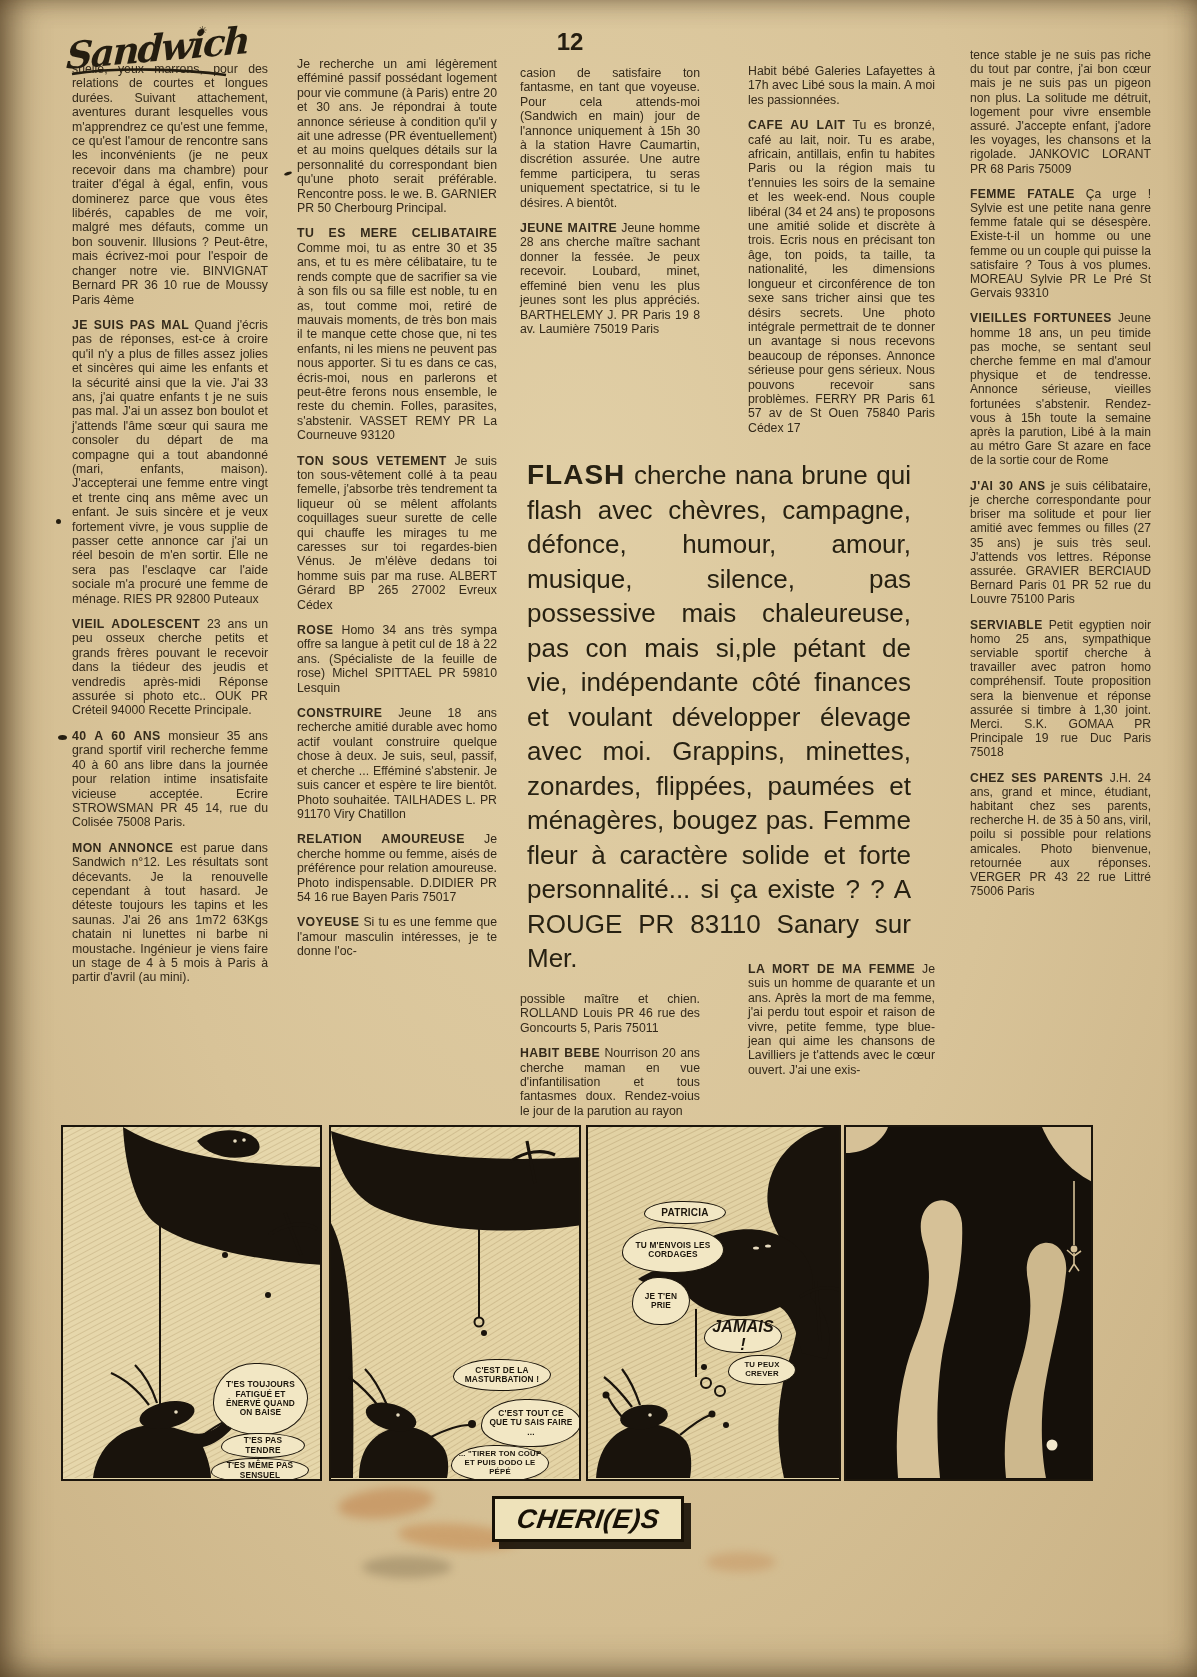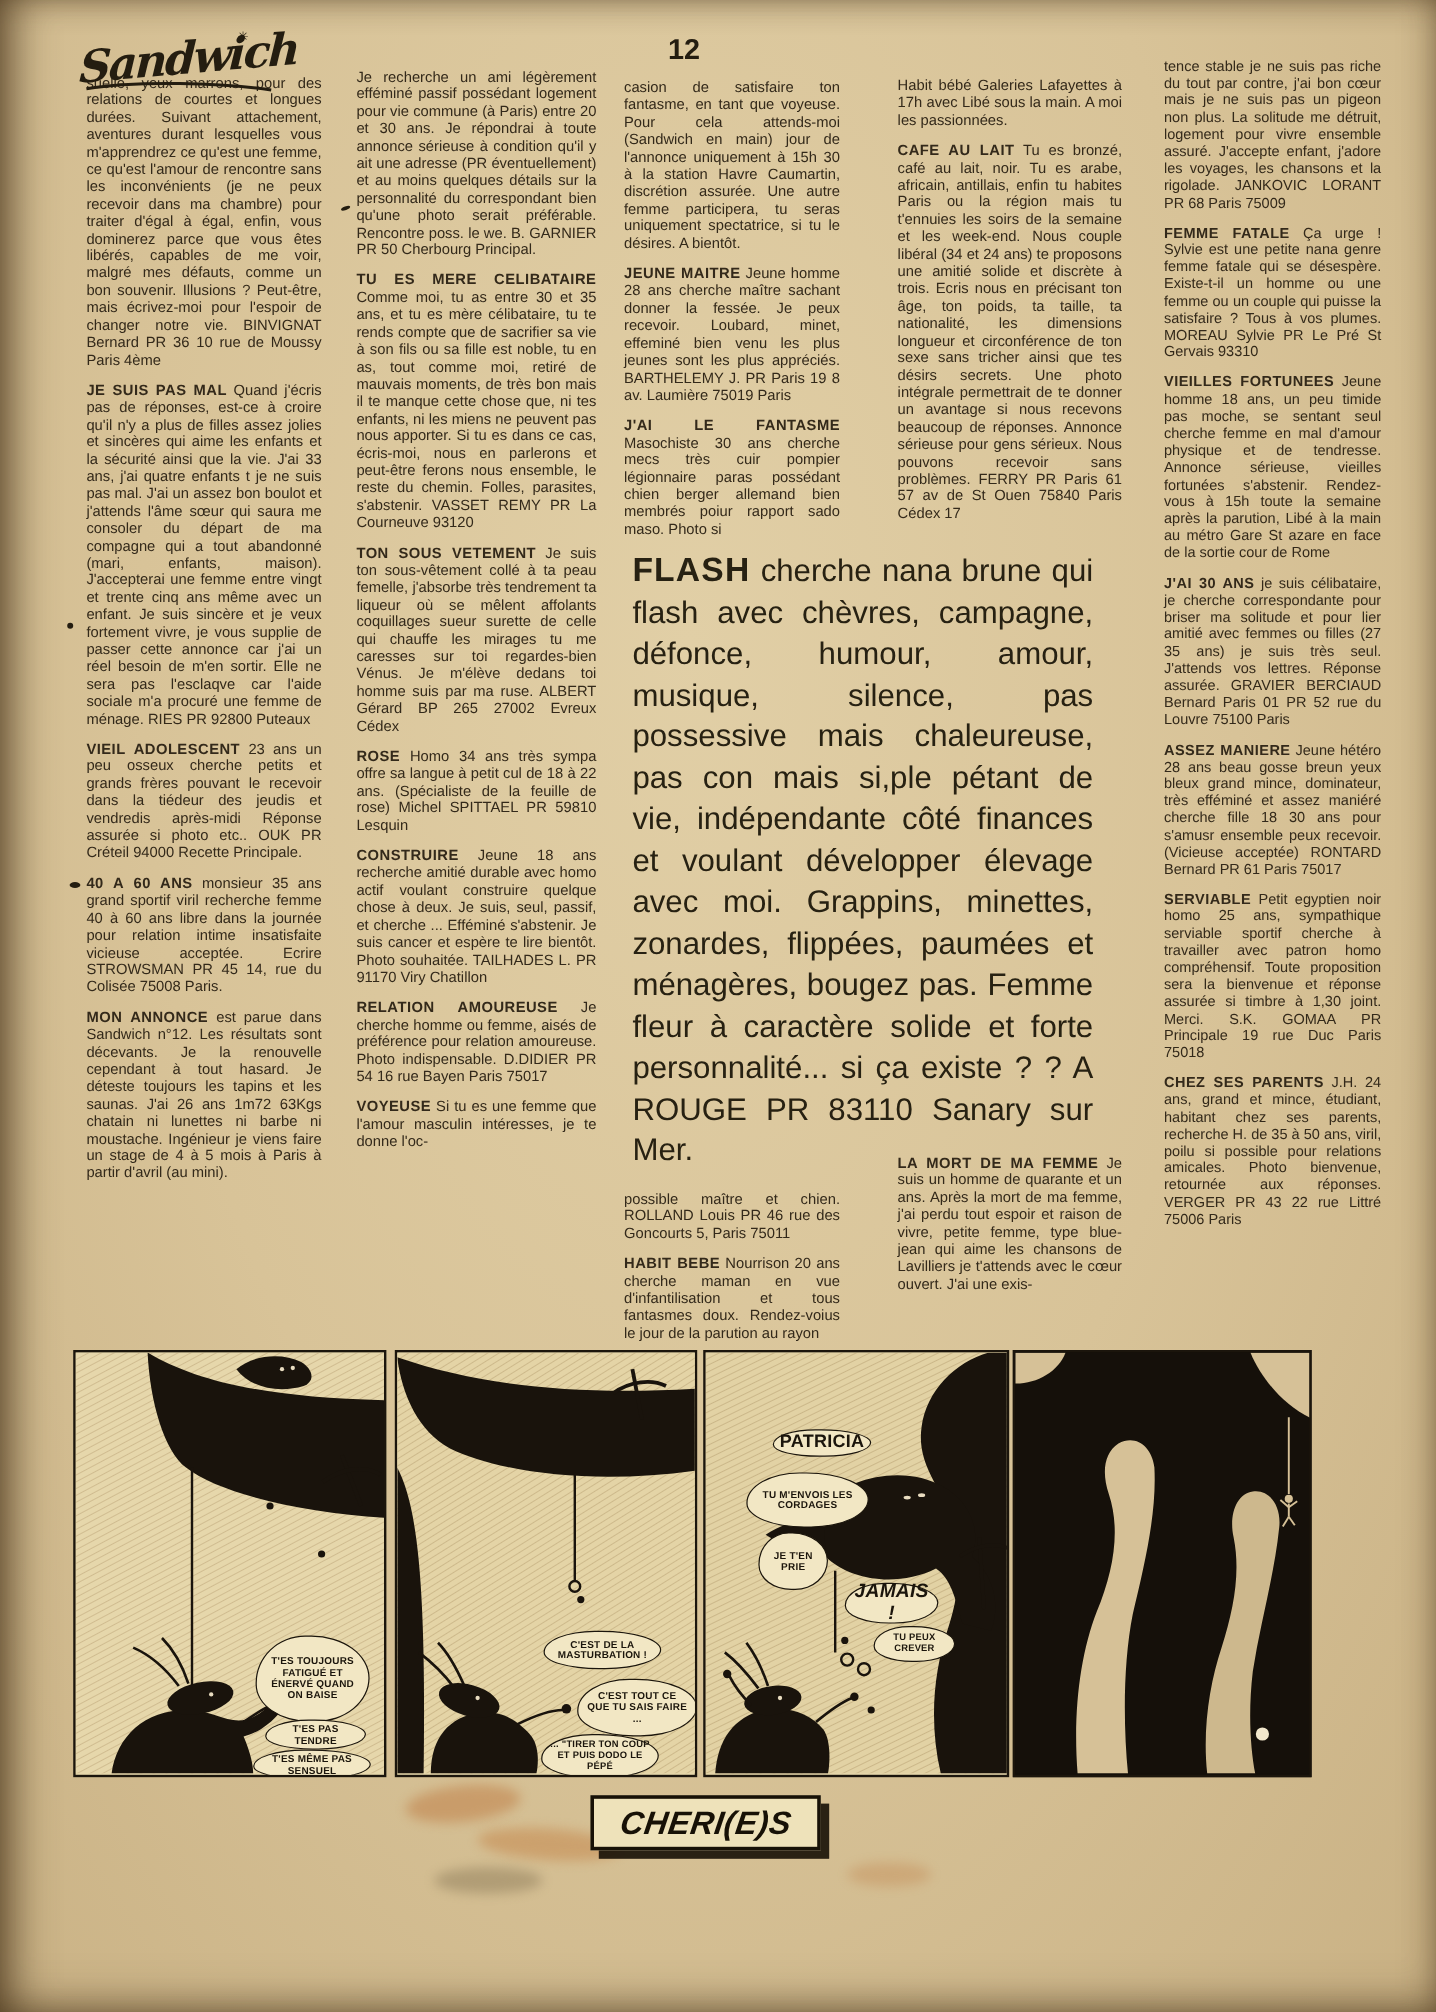--- a/index.html
+++ b/index.html
@@ -47,21 +47,21 @@
   .bubble{position:absolute;z-index:2;background:#f2e7c4;border:1.7px solid #1b150c;
     border-radius:46% 54% 50% 50% / 58% 52% 54% 46%;display:flex;align-items:center;justify-content:center;
     text-align:center;font-size:8.3px;line-height:1.12;font-weight:bold;color:#1b150c;
     padding:4px 6px;box-sizing:border-box;text-transform:uppercase;letter-spacing:.2px;}
   .b10{left:150px;top:236px;width:95px;height:72px;}
   .b11{left:158px;top:306px;width:84px;height:25px;}
   .b12{left:148px;top:331px;width:98px;height:25px;}
   .b20{left:122px;top:232px;width:98px;height:32px;}
   .b21{left:150px;top:272px;width:100px;height:48px;}
   .b22{left:120px;top:318px;width:98px;height:37px;font-size:7.8px;}
-  .b30{left:56px;top:64px;width:82px;height:23px;font-size:15px;}
+  .b30{left:56px;top:74px;width:82px;height:23px;font-size:10px;}
   .b31{left:34px;top:100px;width:102px;height:46px;}
   .b32{left:44px;top:150px;width:58px;height:48px;}
   .b33{left:116px;top:192px;width:78px;height:34px;font-size:16px;font-style:italic;}
   .b34{left:140px;top:228px;width:68px;height:30px;font-size:7.8px;}
   
   .footer-box{position:absolute;left:492px;top:1496px;width:192px;height:46px;z-index:3;
     background:#eee2ba;border:3px solid #171106;box-sizing:border-box;
     box-shadow:7px 7px 0 rgba(22,15,6,.9);display:flex;align-items:center;justify-content:center;}
   .footer-title{font-weight:bold;font-style:italic;font-size:27px;color:#171106;transform:skewX(-8deg);
     letter-spacing:.5px;}
@@ -102,21 +102,20 @@
     <p class="ad"><b>TON SOUS VETEMENT</b> <span>Je suis ton sous-vêtement collé à ta peau femelle, j'absorbe très tendrement ta liqueur où se mêlent affolants coquillages sueur surette de celle qui chauffe les mirages tu me caresses sur toi regardes-bien Vénus. Je m'élève dedans toi homme suis par ma ruse. ALBERT Gérard BP 265 27002 Evreux Cédex</span></p>
     <p class="ad"><b>ROSE</b> <span>Homo 34 ans très sympa offre sa langue à petit cul de 18 à 22 ans. (Spécialiste de la feuille de rose) Michel SPITTAEL PR 59810 Lesquin</span></p>
     <p class="ad"><b>CONSTRUIRE</b> <span>Jeune 18 ans recherche amitié durable avec homo actif voulant construire quelque chose à deux. Je suis, seul, passif, et cherche ... Efféminé s'abstenir. Je suis cancer et espère te lire bientôt. Photo souhaitée. TAILHADES L. PR 91170 Viry Chatillon</span></p>
     <p class="ad"><b>RELATION AMOUREUSE</b> <span>Je cherche homme ou femme, aisés de préférence pour relation amoureuse. Photo indispensable. D.DIDIER PR 54 16 rue Bayen Paris 75017</span></p>
     <p class="ad"><b>VOYEUSE</b> <span>Si tu es une femme que l'amour masculin intéresses, je te donne l'oc-</span></p>
   </div>
 
   <div class="col" id="col3t">
     <p class="ad"><b></b> <span>casion de satisfaire ton fantasme, en tant que voyeuse. Pour cela attends-moi (Sandwich en main) jour de l'annonce uniquement à 15h 30 à la station Havre Caumartin, discrétion assurée. Une autre femme participera, tu seras uniquement spectatrice, si tu le désires. A bientôt.</span></p>
     <p class="ad"><b>JEUNE MAITRE</b> <span>Jeune homme 28 ans cherche maître sachant donner la fessée. Je peux recevoir. Loubard, minet, effeminé bien venu les plus jeunes sont les plus appréciés. BARTHELEMY J. PR Paris 19 8 av. Laumière 75019 Paris</span></p>
-    <p class="ad"><b>J'AI LE FANTASME</b> <span>Masochiste 30 ans cherche mecs très cuir pompier légionnaire paras possédant chien berger allemand bien membrés poiur rapport sado maso. Photo si</span></p>
   </div>
 
   <div class="flash">
     <b>FLASH</b> <span>cherche nana brune qui flash avec chèvres, campagne, défonce, humour, amour, musique, silence, pas possessive mais chaleureuse, pas con mais si,ple pétant de vie, indépendante côté finances et voulant développer élevage avec moi. Grappins, minettes, zonardes, flippées, paumées et ménagères, bougez pas. Femme fleur à caractère solide et forte personnalité... si ça existe ? ? A ROUGE PR 83110 Sanary sur Mer.</span>
   </div>
 
   <div class="col" id="col3b">
     <p class="ad"><b></b> <span>possible maître et chien. ROLLAND Louis PR 46 rue des Goncourts 5, Paris 75011</span></p>
     <p class="ad"><b>HABIT BEBE</b> <span>Nourrison 20 ans cherche maman en vue d'infantilisation et tous fantasmes doux. Rendez-voius le jour de la parution au rayon</span></p>
   </div>
@@ -128,21 +127,20 @@
 
   <div class="col" id="col4b">
     <p class="ad"><b>LA MORT DE MA FEMME</b> <span>Je suis un homme de quarante et un ans. Après la mort de ma femme, j'ai perdu tout espoir et raison de vivre, petite femme, type blue-jean qui aime les chansons de Lavilliers je t'attends avec le cœur ouvert. J'ai une exis-</span></p>
   </div>
 
   <div class="col" id="col5">
     <p class="ad"><b></b> <span>tence stable je ne suis pas riche du tout par contre, j'ai bon cœur mais je ne suis pas un pigeon non plus. La solitude me détruit, logement pour vivre ensemble assuré. J'accepte enfant, j'adore les voyages, les chansons et la rigolade. JANKOVIC LORANT PR 68 Paris 75009</span></p>
     <p class="ad"><b>FEMME FATALE</b> <span>Ça urge ! Sylvie est une petite nana genre femme fatale qui se désespère. Existe-t-il un homme ou une femme ou un couple qui puisse la satisfaire ? Tous à vos plumes. MOREAU Sylvie PR Le Pré St Gervais 93310</span></p>
     <p class="ad"><b>VIEILLES FORTUNEES</b> <span>Jeune homme 18 ans, un peu timide pas moche, se sentant seul cherche femme en mal d'amour physique et de tendresse. Annonce sérieuse, vieilles fortunées s'abstenir. Rendez-vous à 15h toute la semaine après la parution, Libé à la main au métro Gare St azare en face de la sortie cour de Rome</span></p>
     <p class="ad"><b>J'AI 30 ANS</b> <span>je suis célibataire, je cherche correspondante pour briser ma solitude et pour lier amitié avec femmes ou filles (27 35 ans) je suis très seul. J'attends vos lettres. Réponse assurée. GRAVIER BERCIAUD Bernard Paris 01 PR 52 rue du Louvre 75100 Paris</span></p>
-    <p class="ad"><b>ASSEZ MANIERE</b> <span>Jeune hétéro 28 ans beau gosse breun yeux bleux grand mince, dominateur, très efféminé et assez maniéré cherche fille 18 30 ans pour s'amusr ensemble peux recevoir. (Vicieuse acceptée) RONTARD Bernard PR 61 Paris 75017</span></p>
     <p class="ad"><b>SERVIABLE</b> <span>Petit egyptien noir homo 25 ans, sympathique serviable sportif cherche à travailler avec patron homo compréhensif. Toute proposition sera la bienvenue et réponse assurée si timbre à 1,30 joint. Merci. S.K. GOMAA PR Principale 19 rue Duc Paris 75018</span></p>
     <p class="ad"><b>CHEZ SES PARENTS</b> <span>J.H. 24 ans, grand et mince, étudiant, habitant chez ses parents, recherche H. de 35 à 50 ans, viril, poilu si possible pour relations amicales. Photo bienvenue, retournée aux réponses. VERGER PR 43 22 rue Littré 75006 Paris</span></p>
   </div>
 
   <div class="strip">
 
     <div class="panel" id="p1">
       <svg width="261" height="351" viewBox="0 0 261 351">
         <defs>
           <pattern id="hA" width="5" height="5" patternUnits="userSpaceOnUse" patternTransform="rotate(62)">

